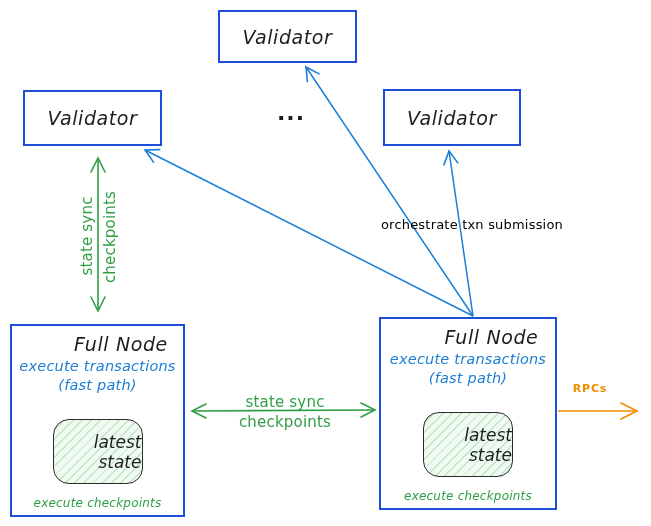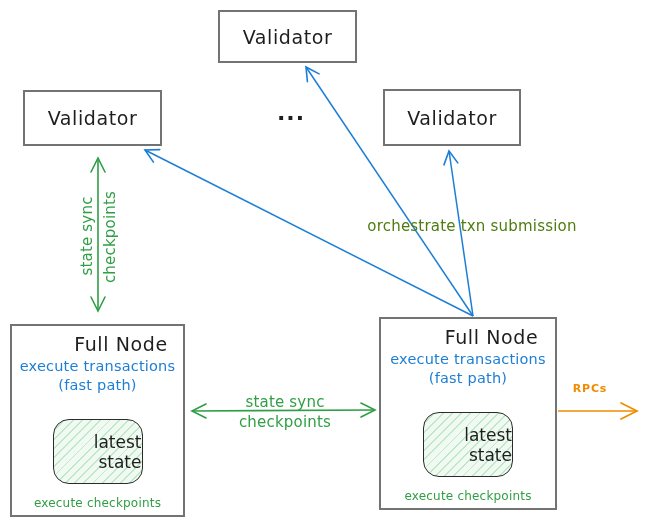--- a/index.html
+++ b/index.html
@@ -2,37 +2,37 @@
 <html><head>
 <meta charset="utf-8">
 <style>
   html,body{margin:0;padding:0;background:#ffffff;}
   #canvas{
     position:relative;width:651px;height:526px;background:#ffffff;overflow:hidden;
     font-family:"DejaVu Sans",sans-serif;color:#1e1e1e;
   }
   #arrows{position:absolute;left:0;top:0;width:651px;height:526px;pointer-events:none;}
   .box{
-    position:absolute;background:#ffffff;border:2px solid #737373;
-    display:flex;align-items:center;justify-content:center;box-sizing:border-box;
+    position:absolute;background:#ffffff;border:2px solid #1d4ed8;
+    display:flex;align-items:center;justify-content:center;box-sizing:border-box;font-style:italic;
   }
   .validator{font-size:19px;letter-spacing:0.6px;color:#1e1e1e;}
   .fullnode{flex-direction:column;justify-content:flex-start;align-items:center;}
   .fn-title{font-size:19px;letter-spacing:0.6px;color:#1e1e1e;margin-top:7px;margin-left:47px;}
   .fn-blue{font-size:14.5px;color:#1c7ed6;line-height:1.32;text-align:center;margin-top:2px;letter-spacing:0.2px;}
   .fn-green{font-size:12px;color:#2f9e44;margin-top:auto;margin-bottom:5px;letter-spacing:0.2px;}
   .state-box{
     width:88px;height:63px;margin-top:24px;border:1.6px solid #2b2b2b;border-radius:16px;
     display:flex;flex-direction:column;align-items:flex-end;justify-content:center;
     font-size:17px;line-height:1.18;color:#1e1e1e;
     background-color:#f1faf2;
     background-image:repeating-linear-gradient(135deg,#bfe8c6 0px,#bfe8c6 1.3px,transparent 1.3px,transparent 6.5px);
   }
   .lbl{position:absolute;white-space:nowrap;text-align:center;}
-  .lbl-blue{color:#4d7c0f;font-size:15px;letter-spacing:0.2px;}
+  .lbl-blue{color:#000000;font-size:13px;letter-spacing:0.2px;}
   .lbl-green{color:#2f9e44;font-size:15px;letter-spacing:0.2px;}
   .lbl-orange{color:#f08c00;font-size:11px;font-weight:bold;letter-spacing:0.8px;}
   .rot{transform:rotate(-90deg);transform-origin:center center;}
   .ellipsis{position:absolute;font-size:22px;font-weight:bold;color:#1e1e1e;letter-spacing:1px;}
 </style>
 </head>
 <body>
 
 <div id="canvas">
 

